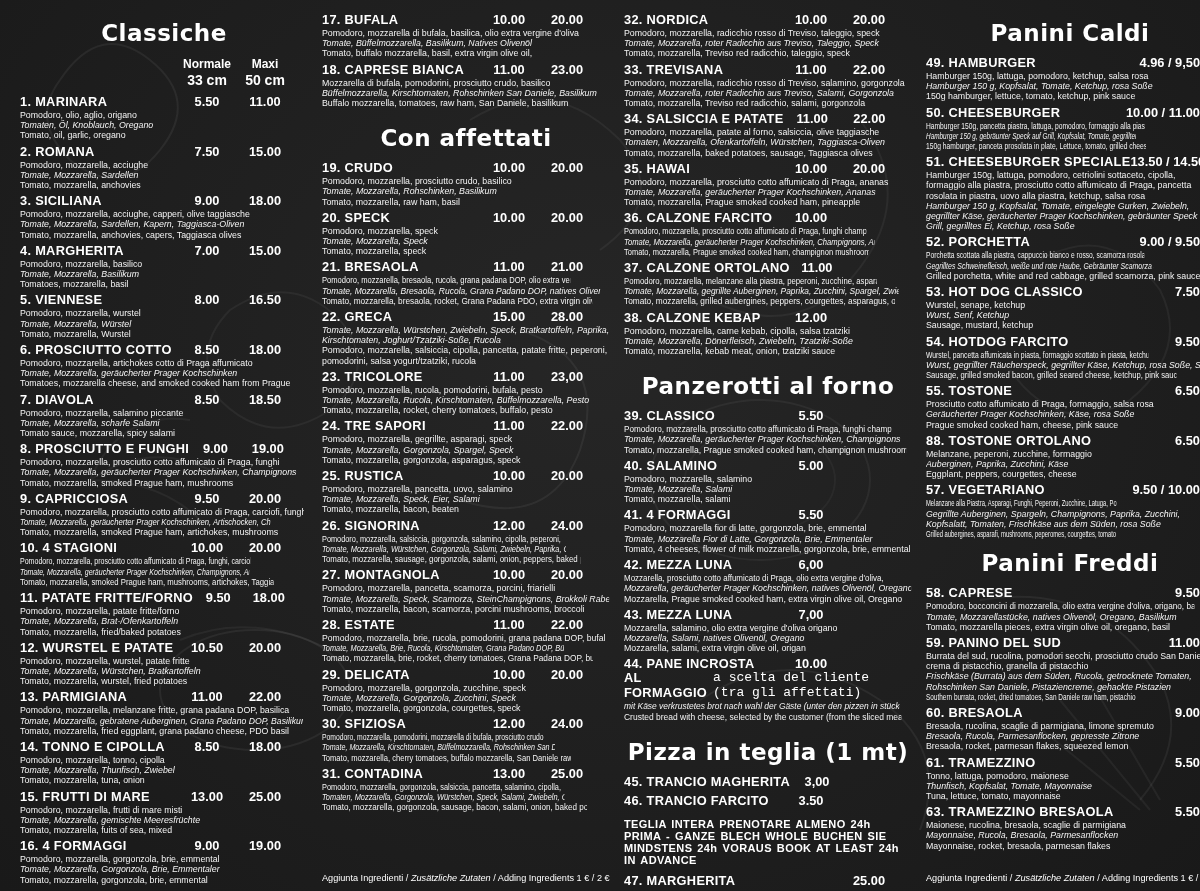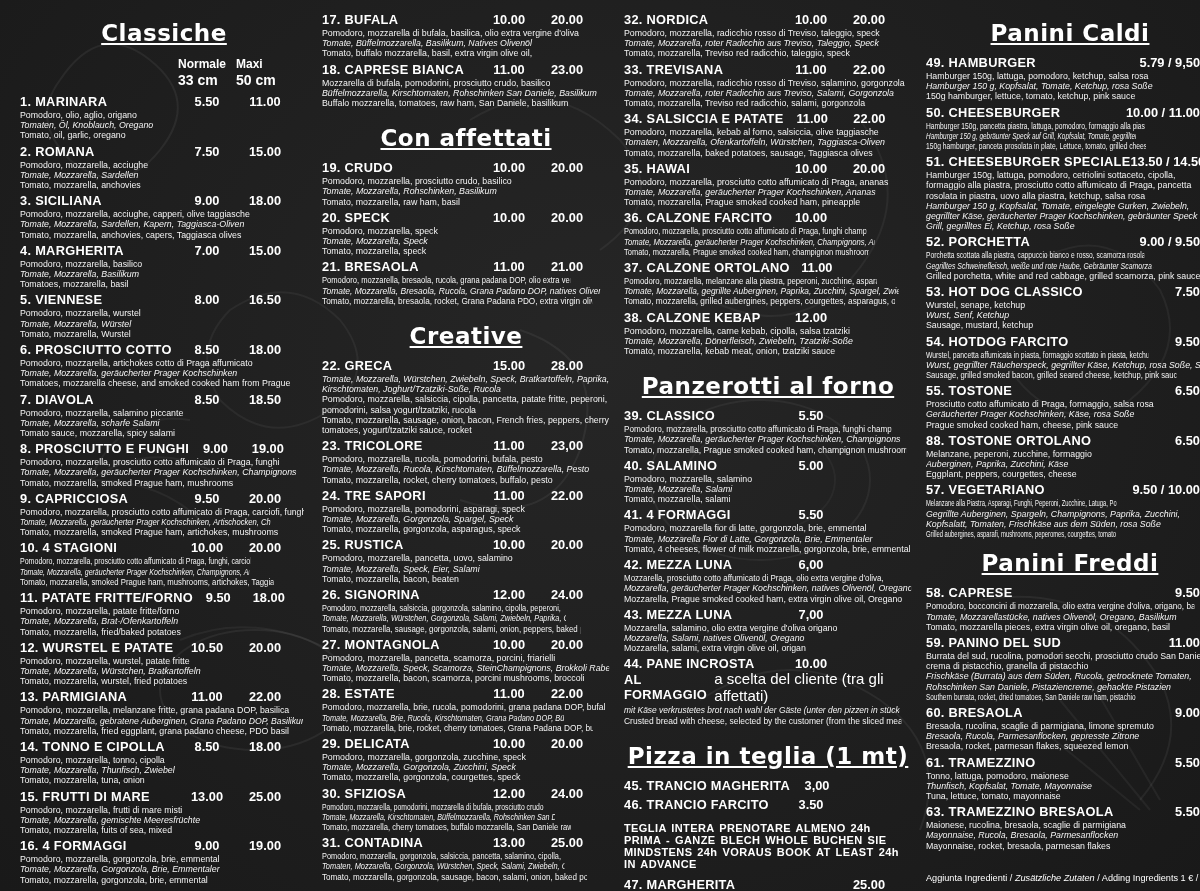--- a/index.html
+++ b/index.html
@@ -6,36 +6,36 @@
   body{width:1200px;height:891px;overflow:hidden;position:relative;
        font-family:"Liberation Sans",sans-serif;color:#ffffff;
        -webkit-font-smoothing:antialiased;}
   .page{position:absolute;inset:0;background:
         radial-gradient(ellipse at 50% 40%, #262626 0%, #1f1f1f 55%, #191919 100%);}
   .bg-art{position:absolute;inset:0;pointer-events:none;}
   .menu{position:relative;display:flex;height:100%;box-sizing:border-box;
         padding:12px 18px 8px 20px;gap:14px;}
   .col{width:288px;min-width:288px;display:flex;flex-direction:column;position:relative;}
   .section-heading{font-family:"DejaVu Sans",sans-serif;font-weight:800;
-        text-align:center;font-size:23px;letter-spacing:.5px;margin:8px 0 9px;text-decoration:underline;}
+        text-align:center;font-size:23px;letter-spacing:.5px;margin:8px 0 9px;}
   .col:nth-child(2) .section-heading, .col:nth-child(3) .section-heading{margin-top:14px;}
   .price-header{display:flex;margin:2px 0 6px;padding-right:14px;}
   .price-header .spacer{flex:1;}
-  .ph-cell{width:58px;text-align:left;}
+  .ph-cell{width:58px;text-align:center;}
   .ph-main{font-weight:700;font-size:12px;display:block;}
   .ph-sub{font-weight:700;font-size:14px;display:block;margin-top:1px;}
   .item{margin:0 0 3px;}
   .item-head{display:flex;align-items:baseline;padding-right:14px;}
   .item-name{flex:1;font-weight:700;font-size:12.8px;letter-spacing:.3px;
         white-space:nowrap;}
   .p1,.p2{width:58px;text-align:center;font-weight:700;font-size:12.8px;}
   .pr{margin-left:auto;text-align:right;font-weight:700;font-size:12.8px;white-space:nowrap;}
   .item-sub{display:flex;align-items:center;padding-right:14px;margin-top:-1px;}
   .sub-name{font-weight:700;font-size:12.8px;letter-spacing:.3px;margin-right:6px;}
-  .sub-note{font-size:15px;}
+  .sub-note{font-size:13px;font-family:Liberation Mono, monospace;}
   .descs{margin-top:1px;}
   .desc{font-size:8.8px;line-height:10.2px;color:#f4f4f4;overflow:hidden;}
   .desc.de{font-style:italic;}
   .desc.nw{white-space:nowrap;transform-origin:0 50%;}
   .note-block{font-weight:700;font-size:11px;line-height:12px;letter-spacing:.4px;
         margin:6px 0 7px;padding-right:10px;word-spacing:1.5px;}
   .col-footer{margin-top:auto;font-size:9.3px;padding-top:6px;white-space:nowrap;}
   .col-footer .de-part{font-style:italic;}
 </style>
 </head>
@@ -368,33 +368,31 @@
       <span class="p2">21.00</span>
 
     </div>
 
     <div class="descs">
             <div class="desc nw" style="transform: scaleX(0.862);">Pomodoro, mozzarella, bresaola, rucola, grana padana DOP, olio extra vergine d'oliva</div>
             <div class="desc de nw" style="transform: scaleX(0.966);">Tomate, Mozzarella, Bresaola, Rucola, Grana Padano DOP, natives Olivenöl</div>
             <div class="desc nw" style="transform: scaleX(0.938);">Tomato, mozzarella, bresaola, rocket, Grana Padana PDO, extra virgin olive oil</div>
           </div>
   </div>
-        <div class="section-heading">Creative</div>
         <div class="item">
     <div class="item-head">
       <span class="item-name">22. GRECA</span>
       <span class="p1">15.00</span>
       <span class="p2">28.00</span>
 
     </div>
 
     <div class="descs">
             <div class="desc de">Tomate, Mozzarella, Würstchen, Zwiebeln, Speck, Bratkartoffeln, Paprika, Kirschtomaten, Joghurt/Tzatziki-Soße, Rucola</div>
             <div class="desc">Pomodoro, mozzarella, salsiccia, cipolla, pancetta, patate fritte, peperoni, pomodorini, salsa yogurt/tzatziki, rucola</div>
-            <div class="desc">Tomato, mozzarella, sausage, onion, bacon, French fries, peppers, cherry tomatoes, yogurt/tzatziki sauce, rocket</div>
           </div>
   </div>
         <div class="item">
     <div class="item-head">
       <span class="item-name">23. TRICOLORE</span>
       <span class="p1">11.00</span>
       <span class="p2">23,00</span>
 
     </div>
 
@@ -406,21 +404,21 @@
   </div>
         <div class="item">
     <div class="item-head">
       <span class="item-name">24. TRE SAPORI</span>
       <span class="p1">11.00</span>
       <span class="p2">22.00</span>
 
     </div>
 
     <div class="descs">
-            <div class="desc">Pomodoro, mozzarella, pomodorini, asparagi, speck</div>
+            <div class="desc">Pomodoro, mozzarella, gegrillte, asparagi, speck</div>
             <div class="desc de">Tomate, Mozzarella, Gorgonzola, Spargel, Speck</div>
             <div class="desc">Tomato, mozzarella, gorgonzola, asparagus, speck</div>
           </div>
   </div>
         <div class="item">
     <div class="item-head">
       <span class="item-name">25. RUSTICA</span>
       <span class="p1">10.00</span>
       <span class="p2">20.00</span>
 
@@ -551,21 +549,21 @@
   </div>
         <div class="item">
     <div class="item-head">
       <span class="item-name">34. SALSICCIA E PATATE</span>
       <span class="p1">11.00</span>
       <span class="p2">22.00</span>
 
     </div>
 
     <div class="descs">
-            <div class="desc">Pomodoro, mozzarella, kebab al forno, salsiccia, olive taggiasche</div>
+            <div class="desc">Pomodoro, mozzarella, patate al forno, salsiccia, olive taggiasche</div>
             <div class="desc de">Tomaten, Mozzarella, Ofenkartoffeln, Würstchen, Taggiasca-Oliven</div>
             <div class="desc">Tomato, mozzarella, baked potatoes, sausage, Taggiasca olives</div>
           </div>
   </div>
         <div class="item">
     <div class="item-head">
       <span class="item-name">35. HAWAI</span>
       <span class="p1">10.00</span>
       <span class="p2">20.00</span>
 
@@ -748,21 +746,21 @@
 
     <div class="descs"></div>
   </div>
       </div>
       <div class="col">
         <div class="section-heading">Panini Caldi</div>
         <div class="item">
     <div class="item-head">
       <span class="item-name">49. HAMBURGER</span>
 
-      <span class="pr">5.79 / 9,50</span>
+      <span class="pr">4.96 / 9,50</span>
     </div>
 
     <div class="descs">
             <div class="desc">Hamburger 150g, lattuga, pomodoro, ketchup, salsa rosa</div>
             <div class="desc de">Hamburger 150 g, Kopfsalat, Tomate, Ketchup, rosa Soße</div>
             <div class="desc">150g hamburger, lettuce, tomato, ketchup, pink sauce</div>
           </div>
   </div>
         <div class="item">
     <div class="item-head">

